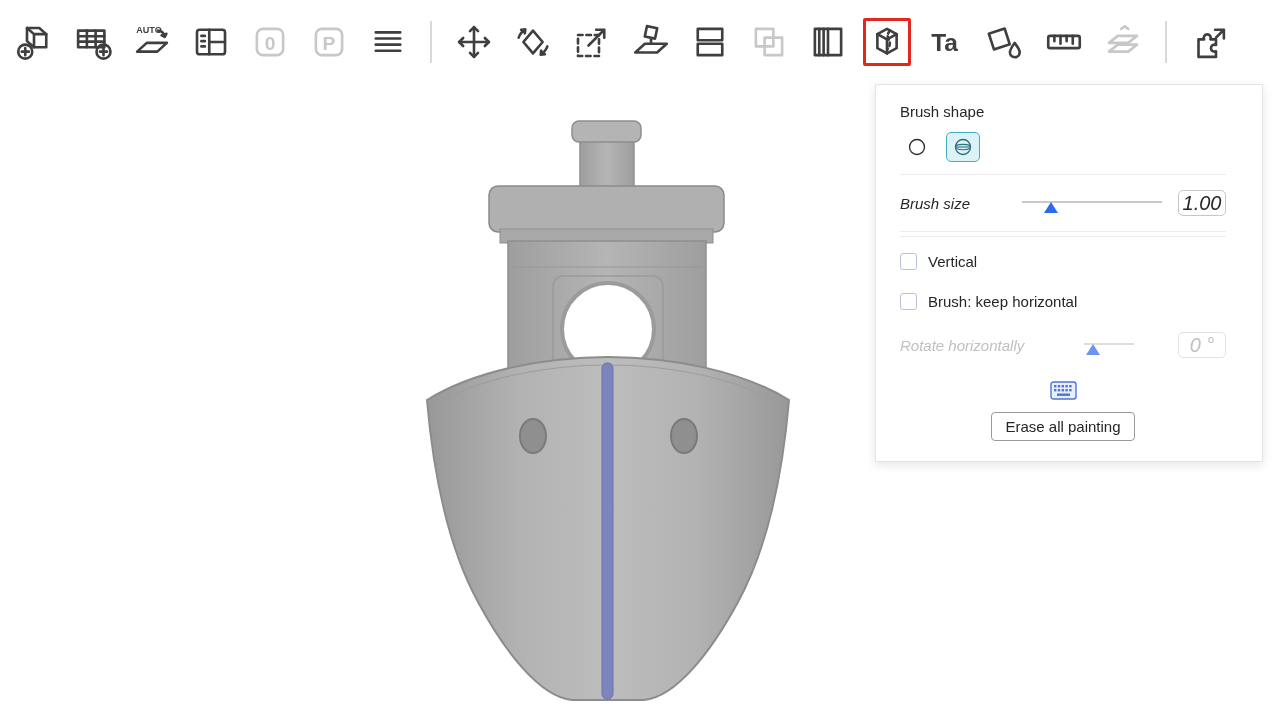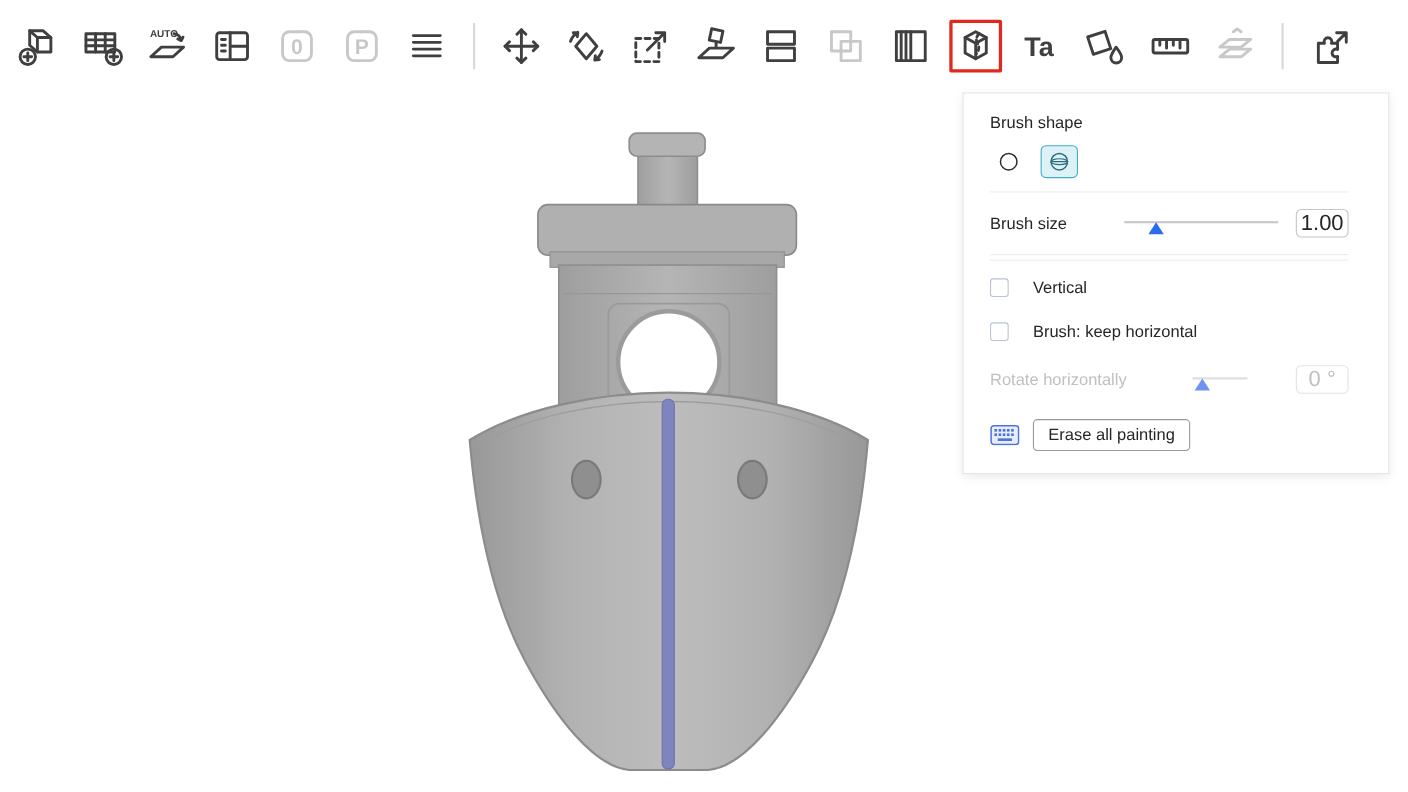--- a/index.html
+++ b/index.html
@@ -29,39 +29,39 @@
   .panel { position:absolute; left:875px; top:84px; width:388px; z-index:4;
            background:#fff; border:1px solid #e4e4e4;
            box-shadow:0 3px 10px rgba(0,0,0,.10);
            padding:16px 36px 20px 24px; font-size:15px; color:#262626; }
   .p-title { margin:2px 0 12px; }
   .shape-row { display:flex; align-items:center; gap:12px; margin:0 0 12px; }
   .shape-opt { width:34px; height:30px; display:flex; align-items:center; justify-content:center;
                border:1.5px solid transparent; border-radius:5px; background:none; cursor:pointer; }
   .shape-opt.selected { background:#dcf2f7; border-color:#41b0c4; }
   .p-divider { height:1px; background:#ececec; margin:4px 0; }
-  .slider-row { display:flex; align-items:center; height:48px; }
+  .slider-row { display:flex; align-items:center; height:48px;font-style:italic; }
   .row-label { flex:0 0 118px; }
   .row-label.wide { flex:0 0 152px; }
   .slider { position:relative; flex:1 1 auto; height:22px; margin:0 16px 0 4px; cursor:pointer; }
   .slider .track { position:absolute; left:0; right:0; top:9px; height:2px; background:#c9c9c9; }
   .slider .thumb { position:absolute; top:10px; width:0; height:0; margin-left:-7px;
                    border-left:7px solid transparent; border-right:7px solid transparent;
                    border-bottom:11px solid #2a6bf2; }
   .value-box { flex:0 0 48px; height:26px; border:1px solid #c6c6c6; border-radius:5px;
                display:flex; align-items:center; justify-content:center; font-size:20px;
                background:#fff; }
-  .check-row { display:flex; align-items:center; gap:22px; height:40px; }
+  .check-row { display:flex; align-items:center; gap:11px; height:40px; }
   .checkbox { width:17px; height:17px; border:1.5px solid #b8c2d9; border-radius:3px;
               background:#fff; cursor:pointer; flex:0 0 auto; }
   .disabled-row { color:#c0c0c0;gap:28px; }
   .disabled-row .slider .track { background:#dedede; }
   .disabled-row .slider .thumb { border-bottom-color:#6e95ee; }
   .disabled-row .value-box { border-color:#e3e3e3; color:#c0c0c0; }
-  .erase-row { display:flex; align-items:center; gap:12px; margin-top:12px; }
+  .erase-row { display:flex; align-items:center; gap:12px; margin-top:12px;flex-direction:column; }
   .kbd-btn { background:none; border:none; padding:0; cursor:pointer; display:flex; }
   .erase-btn { border:1px solid #9a9a9a; background:#fff; border-radius:4px;
                padding:5px 13px; font-size:15px; color:#262626; cursor:pointer;
                font-family:"Liberation Sans",sans-serif; }
 </style>
 </head>
 <body>
 
 <div class="viewport">
   <svg width="1280" height="720" viewBox="0 0 1280 720">

